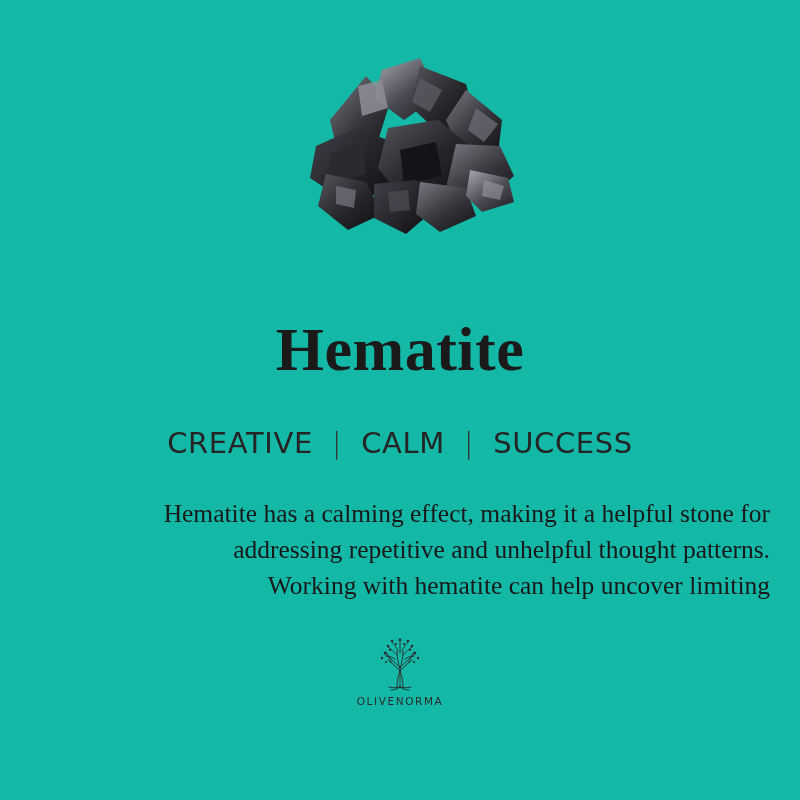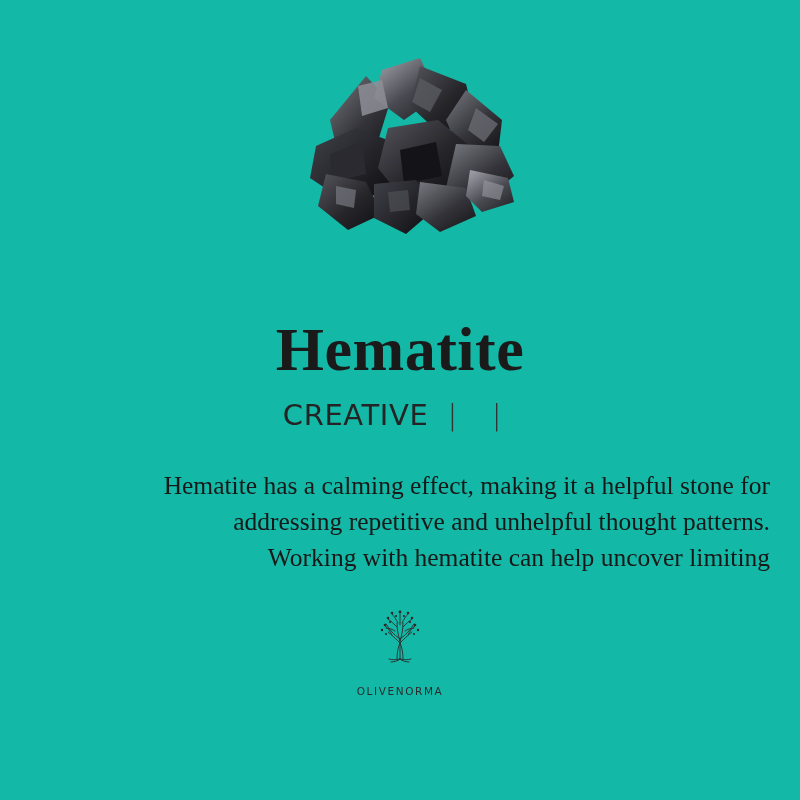--- a/index.html
+++ b/index.html
@@ -49,21 +49,21 @@
     font-weight: 700;
     letter-spacing: 0.5px;
     color: #1a1a1a;
     margin: 18px 0 0 0;
     line-height: 1;
     text-align: center;
   }
 
   
   .keywords {
-    margin-top: 18px;
+    margin-top: 46px;
     display: flex;
     align-items: center;
     justify-content: center;
     font-family: "DejaVu Sans", sans-serif;
     font-size: 29px;
     letter-spacing: 0.6px;
     color: #242424;
     font-weight: 400;
   }
   .keywords .kw {
@@ -95,21 +95,21 @@
     margin-top: 28px;
     display: flex;
     flex-direction: column;
     align-items: center;
   }
   .logo-word {
     font-family: "DejaVu Sans", sans-serif;
     font-size: 10.5px;
     letter-spacing: 1.6px;
     color: #2b2b2b;
-    margin-top: 18px;
+    margin-top: 0;
   }
 </style>
 </head>
 <body>
 
 <div class="card">
 
   <div class="stone-area">
     <div class="stone-wrap">
       <svg width="260" height="200" viewBox="0 0 260 200">
@@ -160,21 +160,23 @@
         <polygon points="214,130 234,136 230,150 212,146" fill="#9a9aa2" opacity="0.6"></polygon>
       </svg>
     </div>
   </div>
 
   <h1 class="title">Hematite</h1>
 
   <div class="keywords">
     <span class="kw">CREATIVE</span>
     <span class="sep">|</span>
+    <span class="kw">CALM</span>
     <span class="sep">|</span>
+    <span class="kw">SUCCESS</span>
   </div>
 
   <div class="description">
     <span class="line">Hematite has a calming effect, making it a helpful stone for</span>
     <span class="line">addressing repetitive and unhelpful thought patterns.</span>
     <span class="line">Working with hematite can help uncover limiting</span>
   </div>
 
   <div class="logo-area">
     <svg width="60" height="62" viewBox="0 0 60 62">

